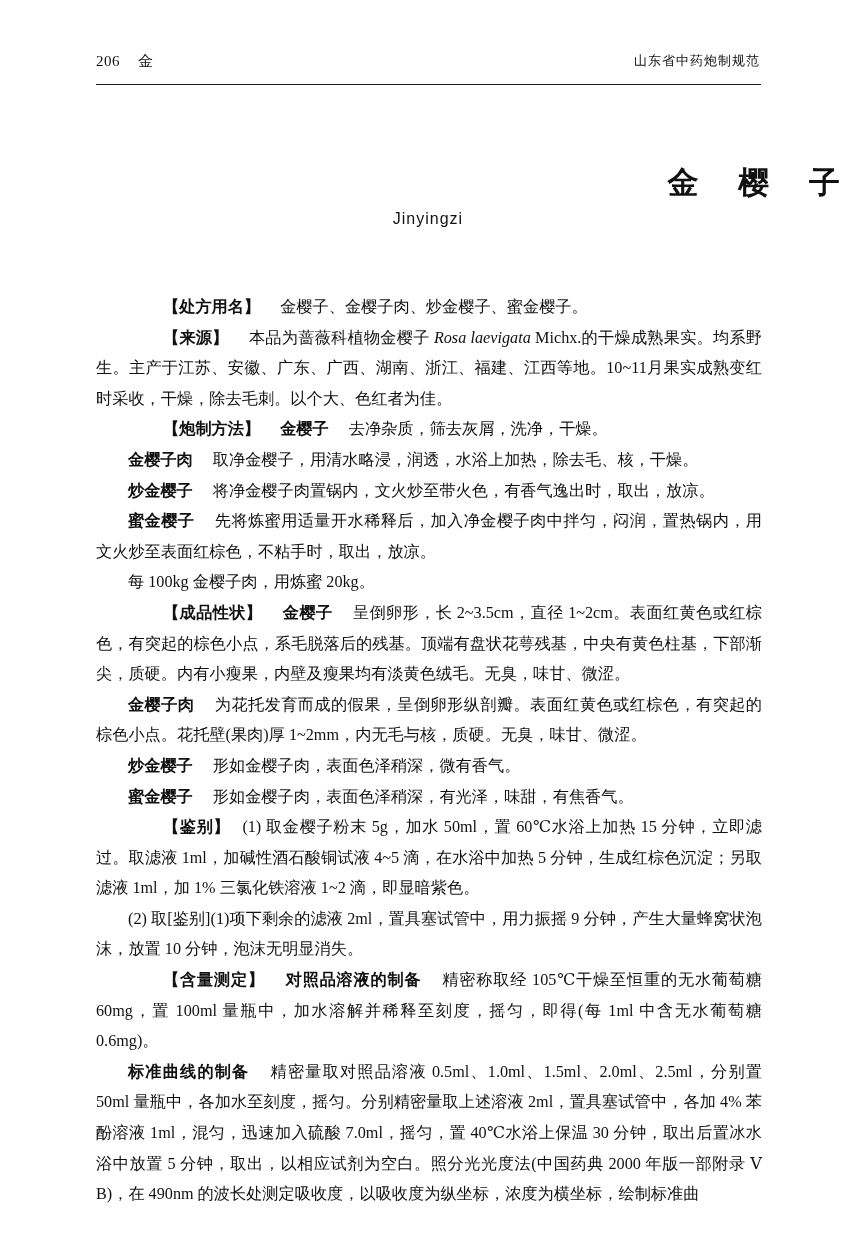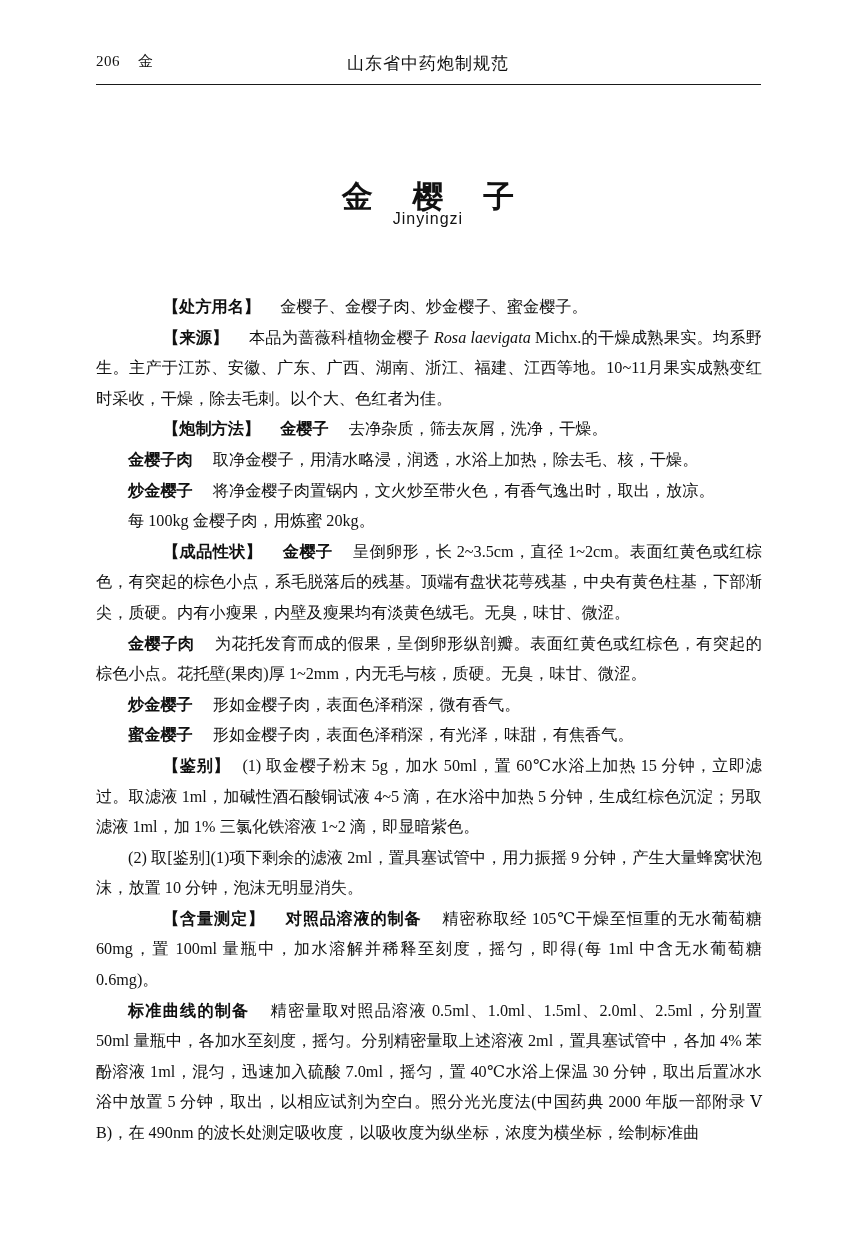--- a/index.html
+++ b/index.html
@@ -38,37 +38,37 @@
     font-family: "Liberation Serif", serif;
   }
   .runhead-char {
     font-size: 15px;
     margin-left: 18px;
   }
   .runhead-title {
     position: absolute;
     left: 0;
     right: 0;
-    text-align: center;
-    font-size: 17px;
+    text-align: right;
+    font-size: 13px;
     letter-spacing: 1px;
   }
   .rule {
     position: absolute;
     left: 96px;
     right: 95px;
     top: 84px;
     border-top: 1.6px solid #1a1a1a;
   }
   
   .doc-title {
     position: absolute;
     left: 0; right: 0;
-    top: 176px;
-    text-align: center;
+    top: 162px;
+    text-align: right;
     font-size: 31px;
     font-weight: bold;
     letter-spacing: 16px;
     text-indent: 16px;
   }
   .doc-pinyin {
     position: absolute;
     left: 0; right: 0;
     top: 210px;
     text-align: center;
@@ -145,20 +145,23 @@
     </p>
 
     <p class="indent">
       <span class="sub">金樱子肉</span><span class="gap"></span><span>取净金樱子，用清水略浸，润透，水浴上加热，除去毛、核，干燥。</span>
     </p>
 
     <p class="indent">
       <span class="sub">炒金樱子</span><span class="gap"></span><span>将净金樱子肉置锅内，文火炒至带火色，有香气逸出时，取出，放凉。</span>
     </p>
 
+    <p class="indent">
+      <span class="sub">蜜金樱子</span><span class="gap"></span><span>先将炼蜜用适量开水稀释后，加入净金樱子肉中拌匀，闷润，置热锅内，用文火炒至表面红棕色，不粘手时，取出，放凉。</span>
+    </p>
 
     <p class="indent">
       <span>每 100kg 金樱子肉，用炼蜜 20kg。</span>
     </p>
 
     <p class="indent">
       <span class="lbl">【成品性状】</span><span class="gap"></span><span class="sub">金樱子</span><span class="gap"></span><span>呈倒卵形，长 2~3.5cm，直径 1~2cm。表面红黄色或红棕色，有突起的棕色小点，系毛脱落后的残基。顶端有盘状花萼残基，中央有黄色柱基，下部渐尖，质硬。内有小瘦果，内壁及瘦果均有淡黄色绒毛。无臭，味甘、微涩。</span>
     </p>
 
     <p class="indent">

